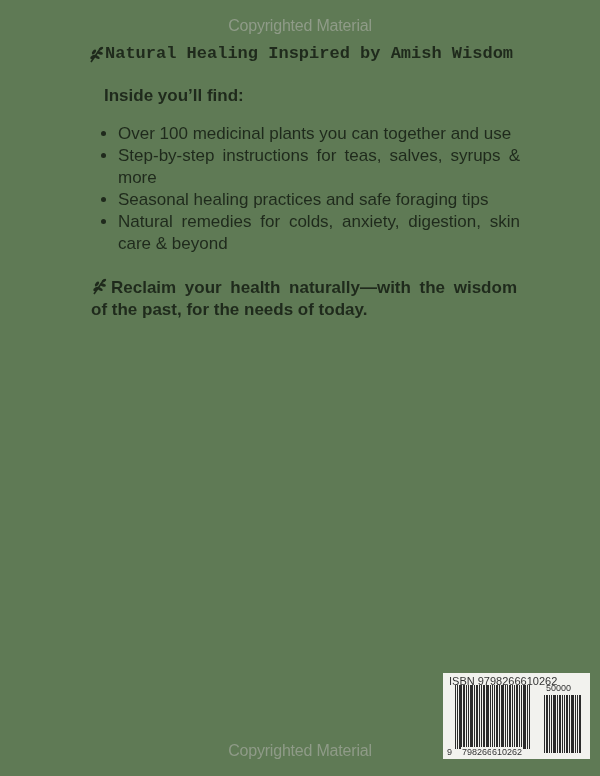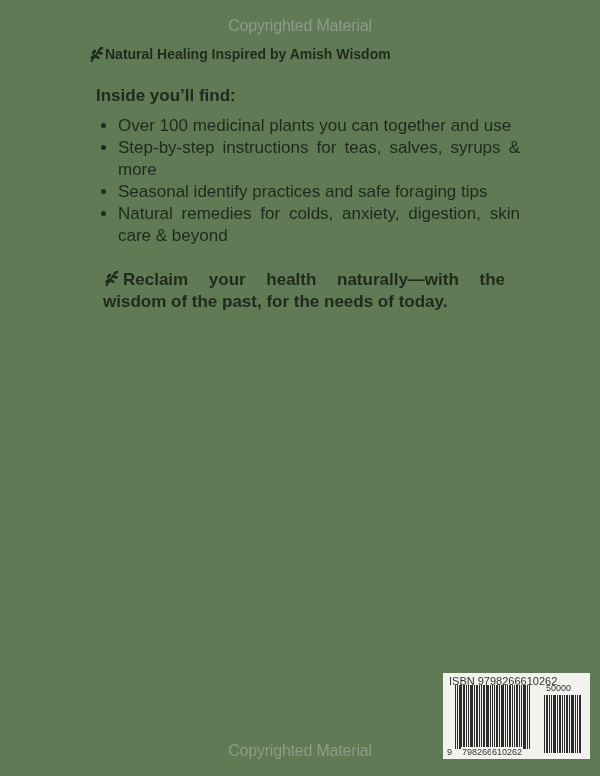--- a/index.html
+++ b/index.html
@@ -14,29 +14,29 @@
       position: absolute; left: 0; width: 600px; text-align: center;
       font-size: 16px; color: #8f9b88; letter-spacing: -0.2px;
     }
     .wm-top { top: 17px; }
     .wm-bottom { top: 742px; }
     .content {
       position: absolute; left: 88px; top: 43px; width: 432px;
       font-size: 17px; line-height: 22px;
     }
     .heading {
-      font-weight: bold; font-size: 14px; margin: 0 0 20px 0;
-      display: flex; align-items: center;
+      font-weight: bold; font-size: 17px; margin: 0 0 20px 0;
+      display: flex; align-items: center; font-family: Liberation Mono, monospace;
     }
     .leaf { display: inline-block; width: 16px; height: 17px; margin-right: 1px; }
     .para { text-align: justify; margin: 0 0 22px 0; }
-    .inside-title { font-weight: bold; margin: 8px; }
+    .inside-title { font-weight: bold; margin: 16px; }
     ul.features { margin: 0 0 22px 0; padding-left: 30px; }
     ul.features li { text-align: justify; margin: 0; }
-    .closing { font-weight: bold; text-align: justify; margin: 15px; }
+    .closing { font-weight: bold; text-align: justify; margin: 3px; }
     .closing .leaf { vertical-align: -2px; margin-right: 4px; }
     .barcode {
       position: absolute; left: 443px; top: 673px; width: 147px; height: 86px;
       background: #f2f2ee;
     }
     .isbn-text { position: absolute; left: 6px; top: 2px; font-size: 11px; color: #333; }
     .price-text { position: absolute; left: 103px; top: 10px; font-size: 9px; color: #333; }
     .bars { position: absolute; display: flex; align-items: stretch; }
     .bars-main { left: 12px; top: 12px; height: 64px; }
     .bars-price { left: 101px; top: 22px; height: 58px; }
@@ -60,21 +60,21 @@
       <ellipse cx="13" cy="2.5" rx="2.4" ry="1.3" transform="rotate(-30 13 2.5)" fill="#1f2a1c"></ellipse>
     </svg>
     <span>Natural Healing Inspired by Amish Wisdom</span>
   </div>
 
 
   <p class="inside-title">Inside you’ll find:</p>
   <ul class="features">
     <li>Over 100 medicinal plants you can together and use</li>
     <li>Step-by-step instructions for teas, salves, syrups &amp; more</li>
-    <li>Seasonal identify practices and safe foraging tips</li>
+    <li>Seasonal healing practices and safe foraging tips</li>
     <li>Natural remedies for colds, anxiety, digestion, skin care &amp; beyond</li>
   </ul>
 
 
   <p class="closing">
     <svg class="leaf" viewBox="0 0 16 17">
       <path d="M3 16 L12 3" stroke="#1f2a1c" stroke-width="1.6" fill="none"></path>
       <ellipse cx="5" cy="11" rx="3" ry="1.6" transform="rotate(-30 5 11)" fill="#1f2a1c"></ellipse>
       <ellipse cx="9" cy="11" rx="3" ry="1.5" transform="rotate(30 9 11)" fill="#1f2a1c"></ellipse>
       <ellipse cx="6" cy="6" rx="2.8" ry="1.5" transform="rotate(-50 6 6)" fill="#1f2a1c"></ellipse>

